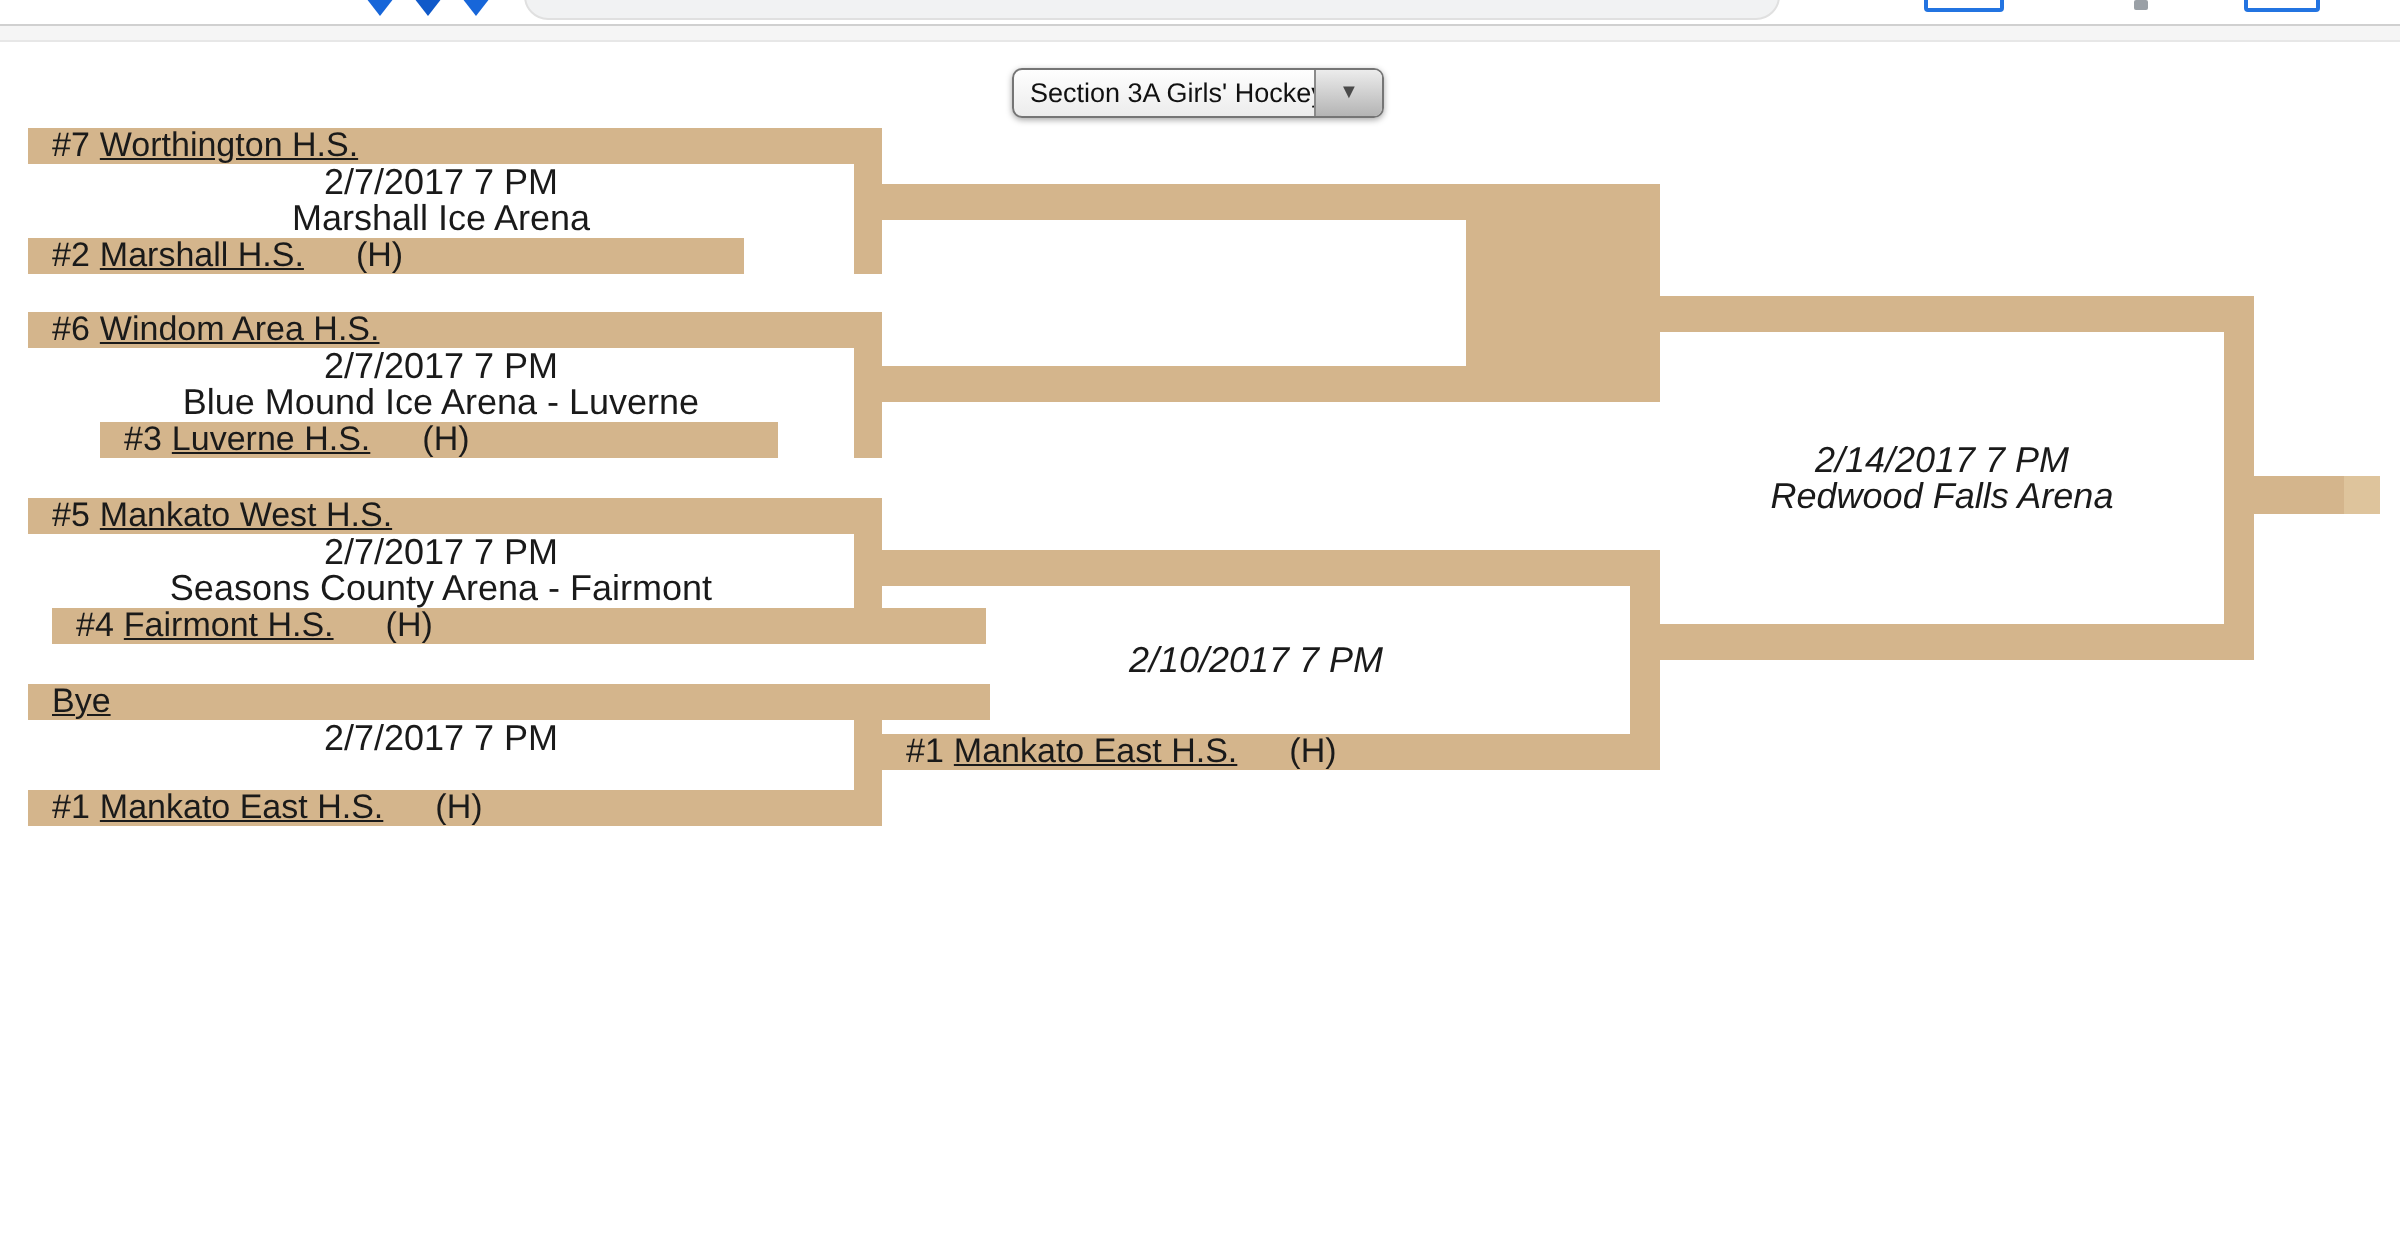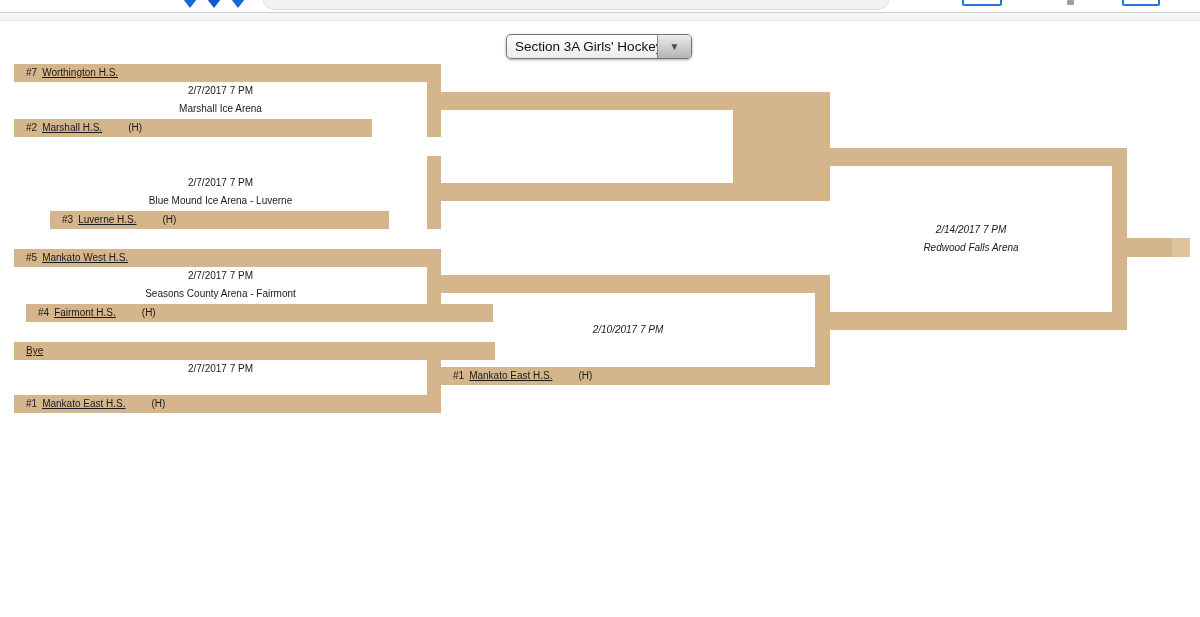--- a/index.html
+++ b/index.html
@@ -41,27 +41,27 @@
   .select-label{flex:1; text-align:center; font-size:13.5px; color:#111;
     padding-left:8px; white-space:nowrap; overflow:hidden;}
   .select-btn{width:34px; height:100%; border-left:1px solid #8a8a8a;
     background:linear-gradient(#ececec,#b4b4b4);
     border-radius:0 4px 4px 0;
     display:flex; align-items:center; justify-content:center;}
   .select-arrow{font-size:10px; color:#4a4a4a; line-height:1;}
 
   
   .bar{position:absolute; height:18px; background:var(--tan);
-    font-size:10px; line-height:18px; color:var(--ink);
+    font-size:17px; line-height:18px; color:var(--ink);
     padding-left:12px; white-space:nowrap;}
   .piece{position:absolute; background:var(--tan);}
   .seed:not(:empty){margin-right:5px;}
   .team{text-decoration:underline; color:var(--ink); cursor:pointer;}
   .home:not(:empty){margin-left:26px;}
-  .slot-text{position:absolute; text-align:center; font-size:10px;
+  .slot-text{position:absolute; text-align:center; font-size:18px;
     line-height:18px; color:var(--ink);}
   .slot-text.vcenter{display:flex; flex-direction:column; justify-content:center;font-style:italic;}
 </style>
 </head>
 <body>
 
 <div class="page">
 
   <div class="chrome">
     <div class="frag f1"></div>
@@ -86,20 +86,23 @@
   </div>
   <div class="slot-text" style="left:14px; top:82px; width:413px;">
     <div>2/7/2017 7 PM</div>
     <div>Marshall Ice Arena</div>
   </div>
   <div class="bar" style="left:14px; top:119px; width:358px;">
     <span class="seed">#2</span><span class="team">Marshall H.S.</span><span class="home">(H)</span>
   </div>
   <div class="piece" style="left:427px; top:64px; width:14px; height:73px;"></div>
 
+  <div class="bar" style="left:14px; top:156px; width:427px;">
+    <span class="seed">#6</span><span class="team">Windom Area H.S.</span><span class="home"></span>
+  </div>
   <div class="slot-text" style="left:14px; top:174px; width:413px;">
     <div>2/7/2017 7 PM</div>
     <div>Blue Mound Ice Arena - Luverne</div>
   </div>
   <div class="bar" style="left:14px; top:211px; width:339px;margin-left:36px;">
     <span class="seed">#3</span><span class="team">Luverne H.S.</span><span class="home">(H)</span>
   </div>
   <div class="piece" style="left:427px; top:156px; width:14px; height:73px;"></div>
 
   <div class="bar" style="left:14px; top:249px; width:427px;">

